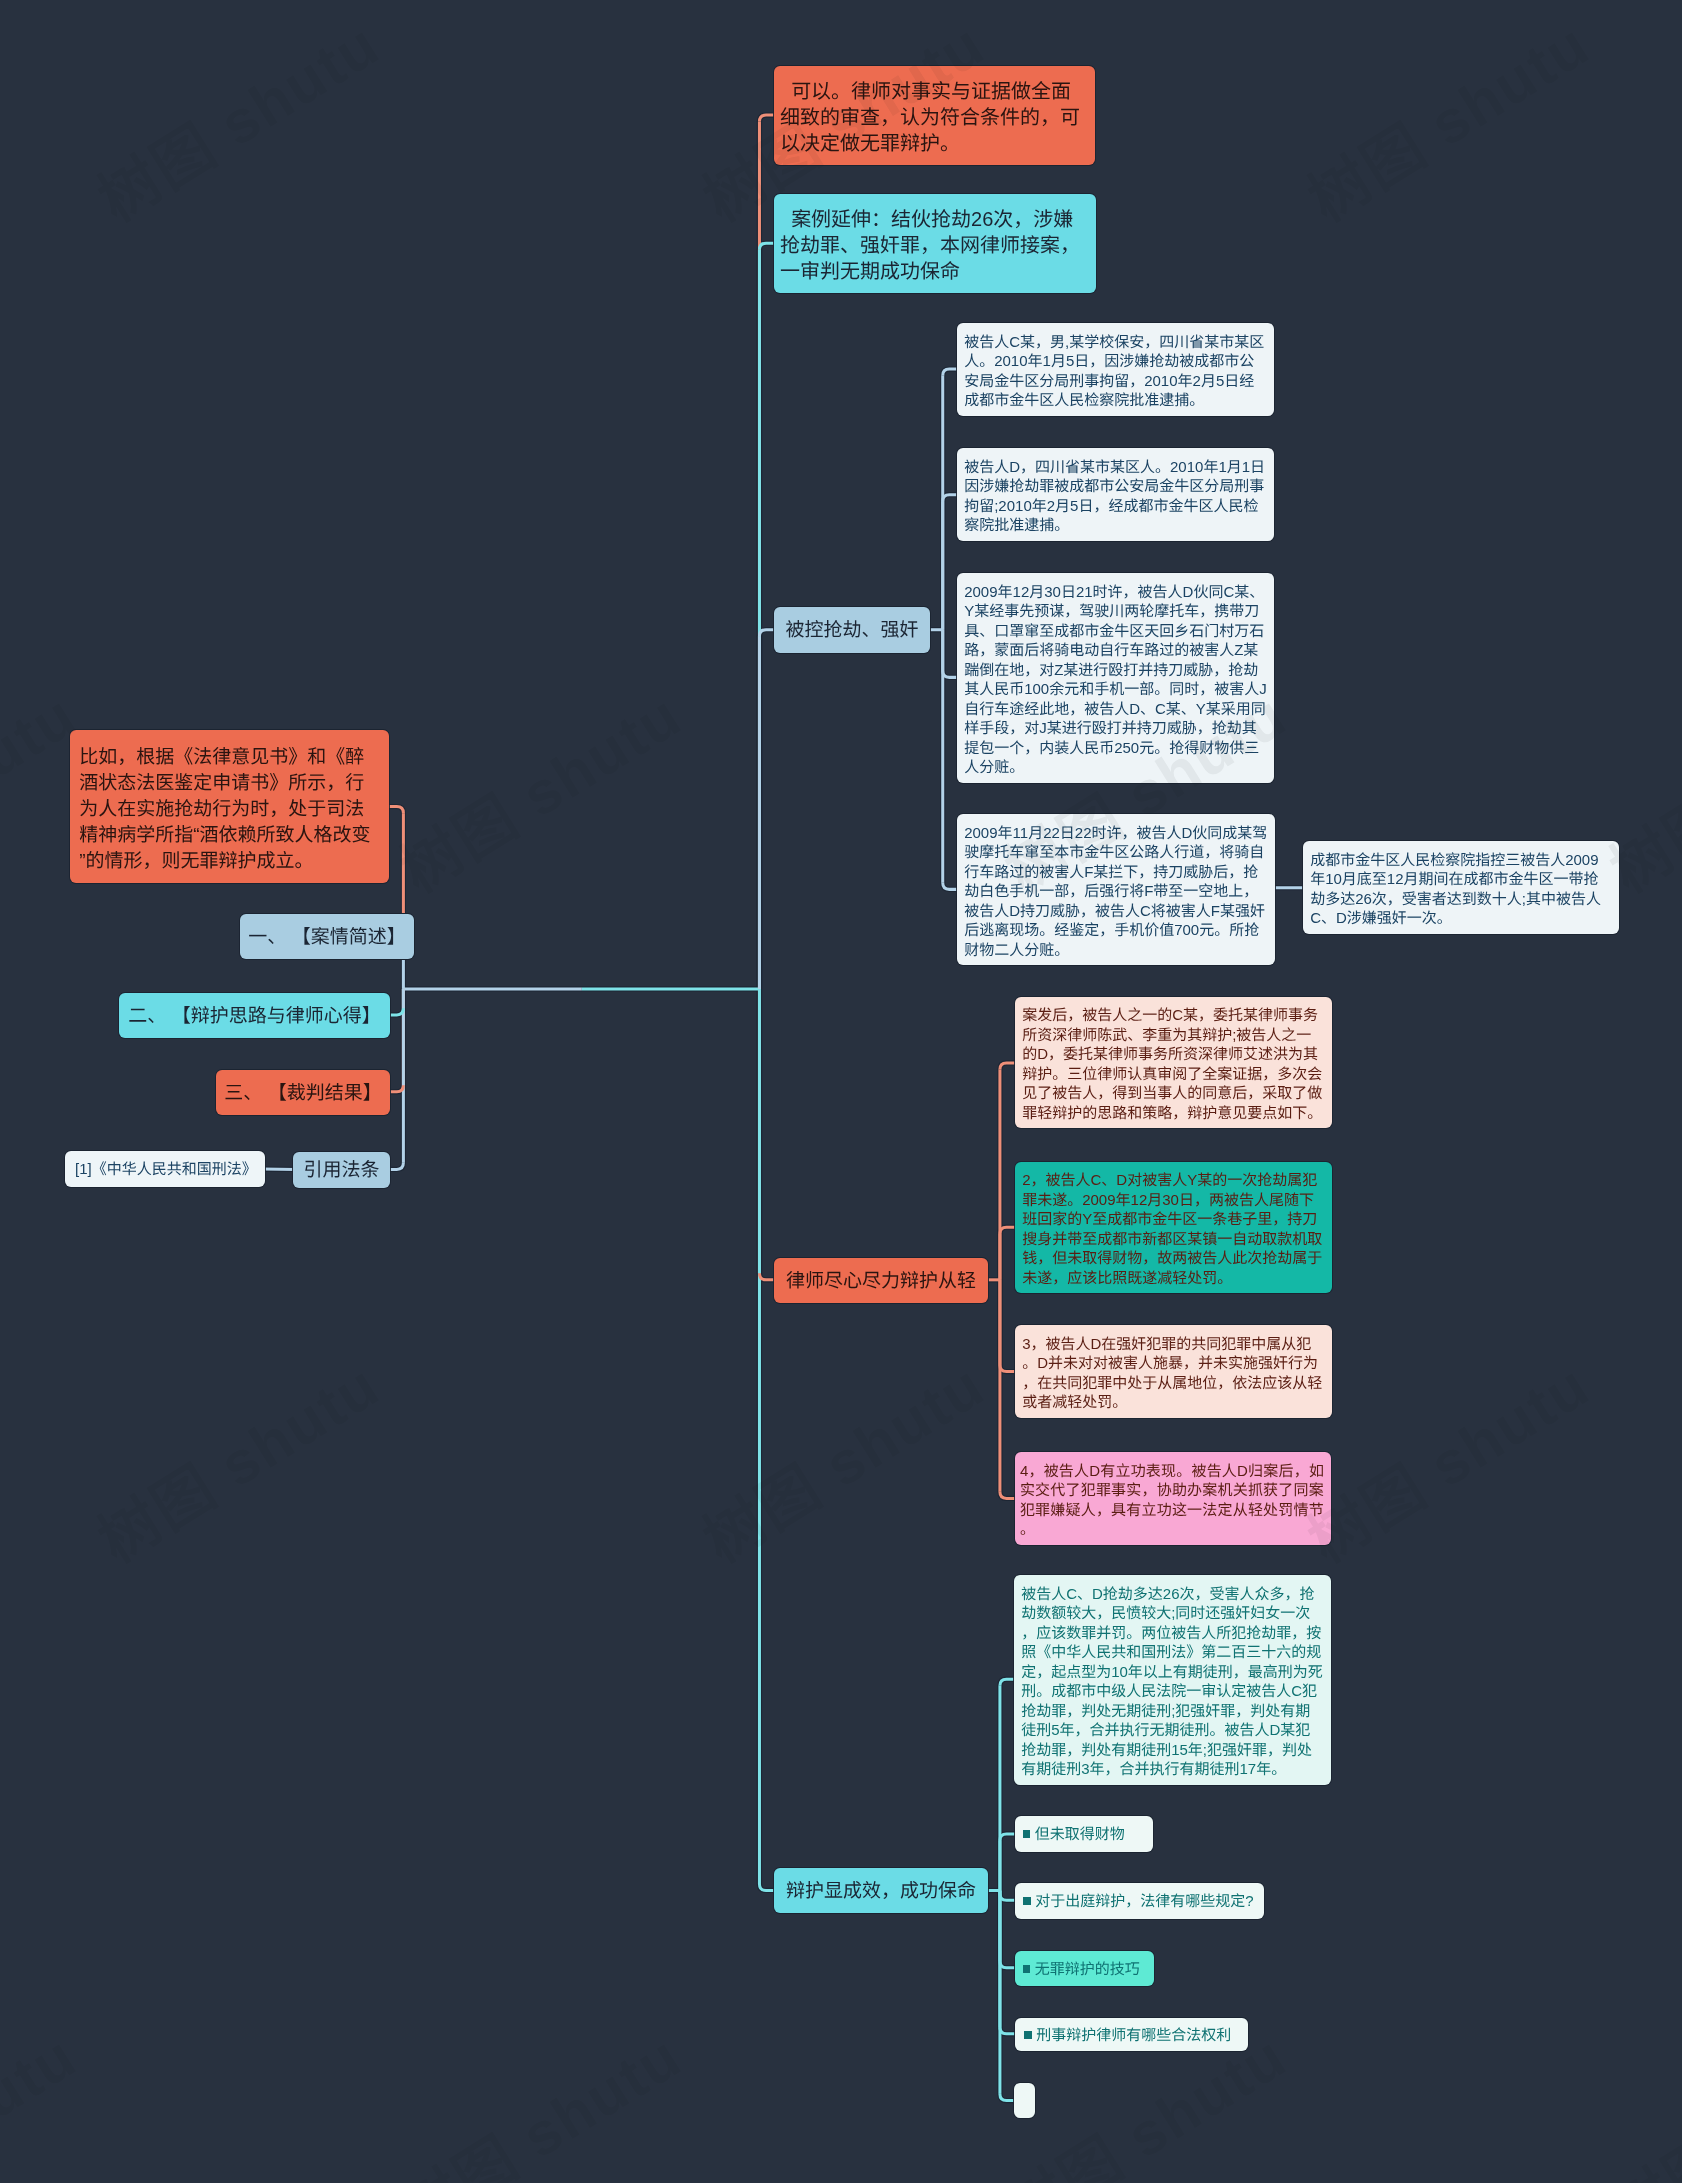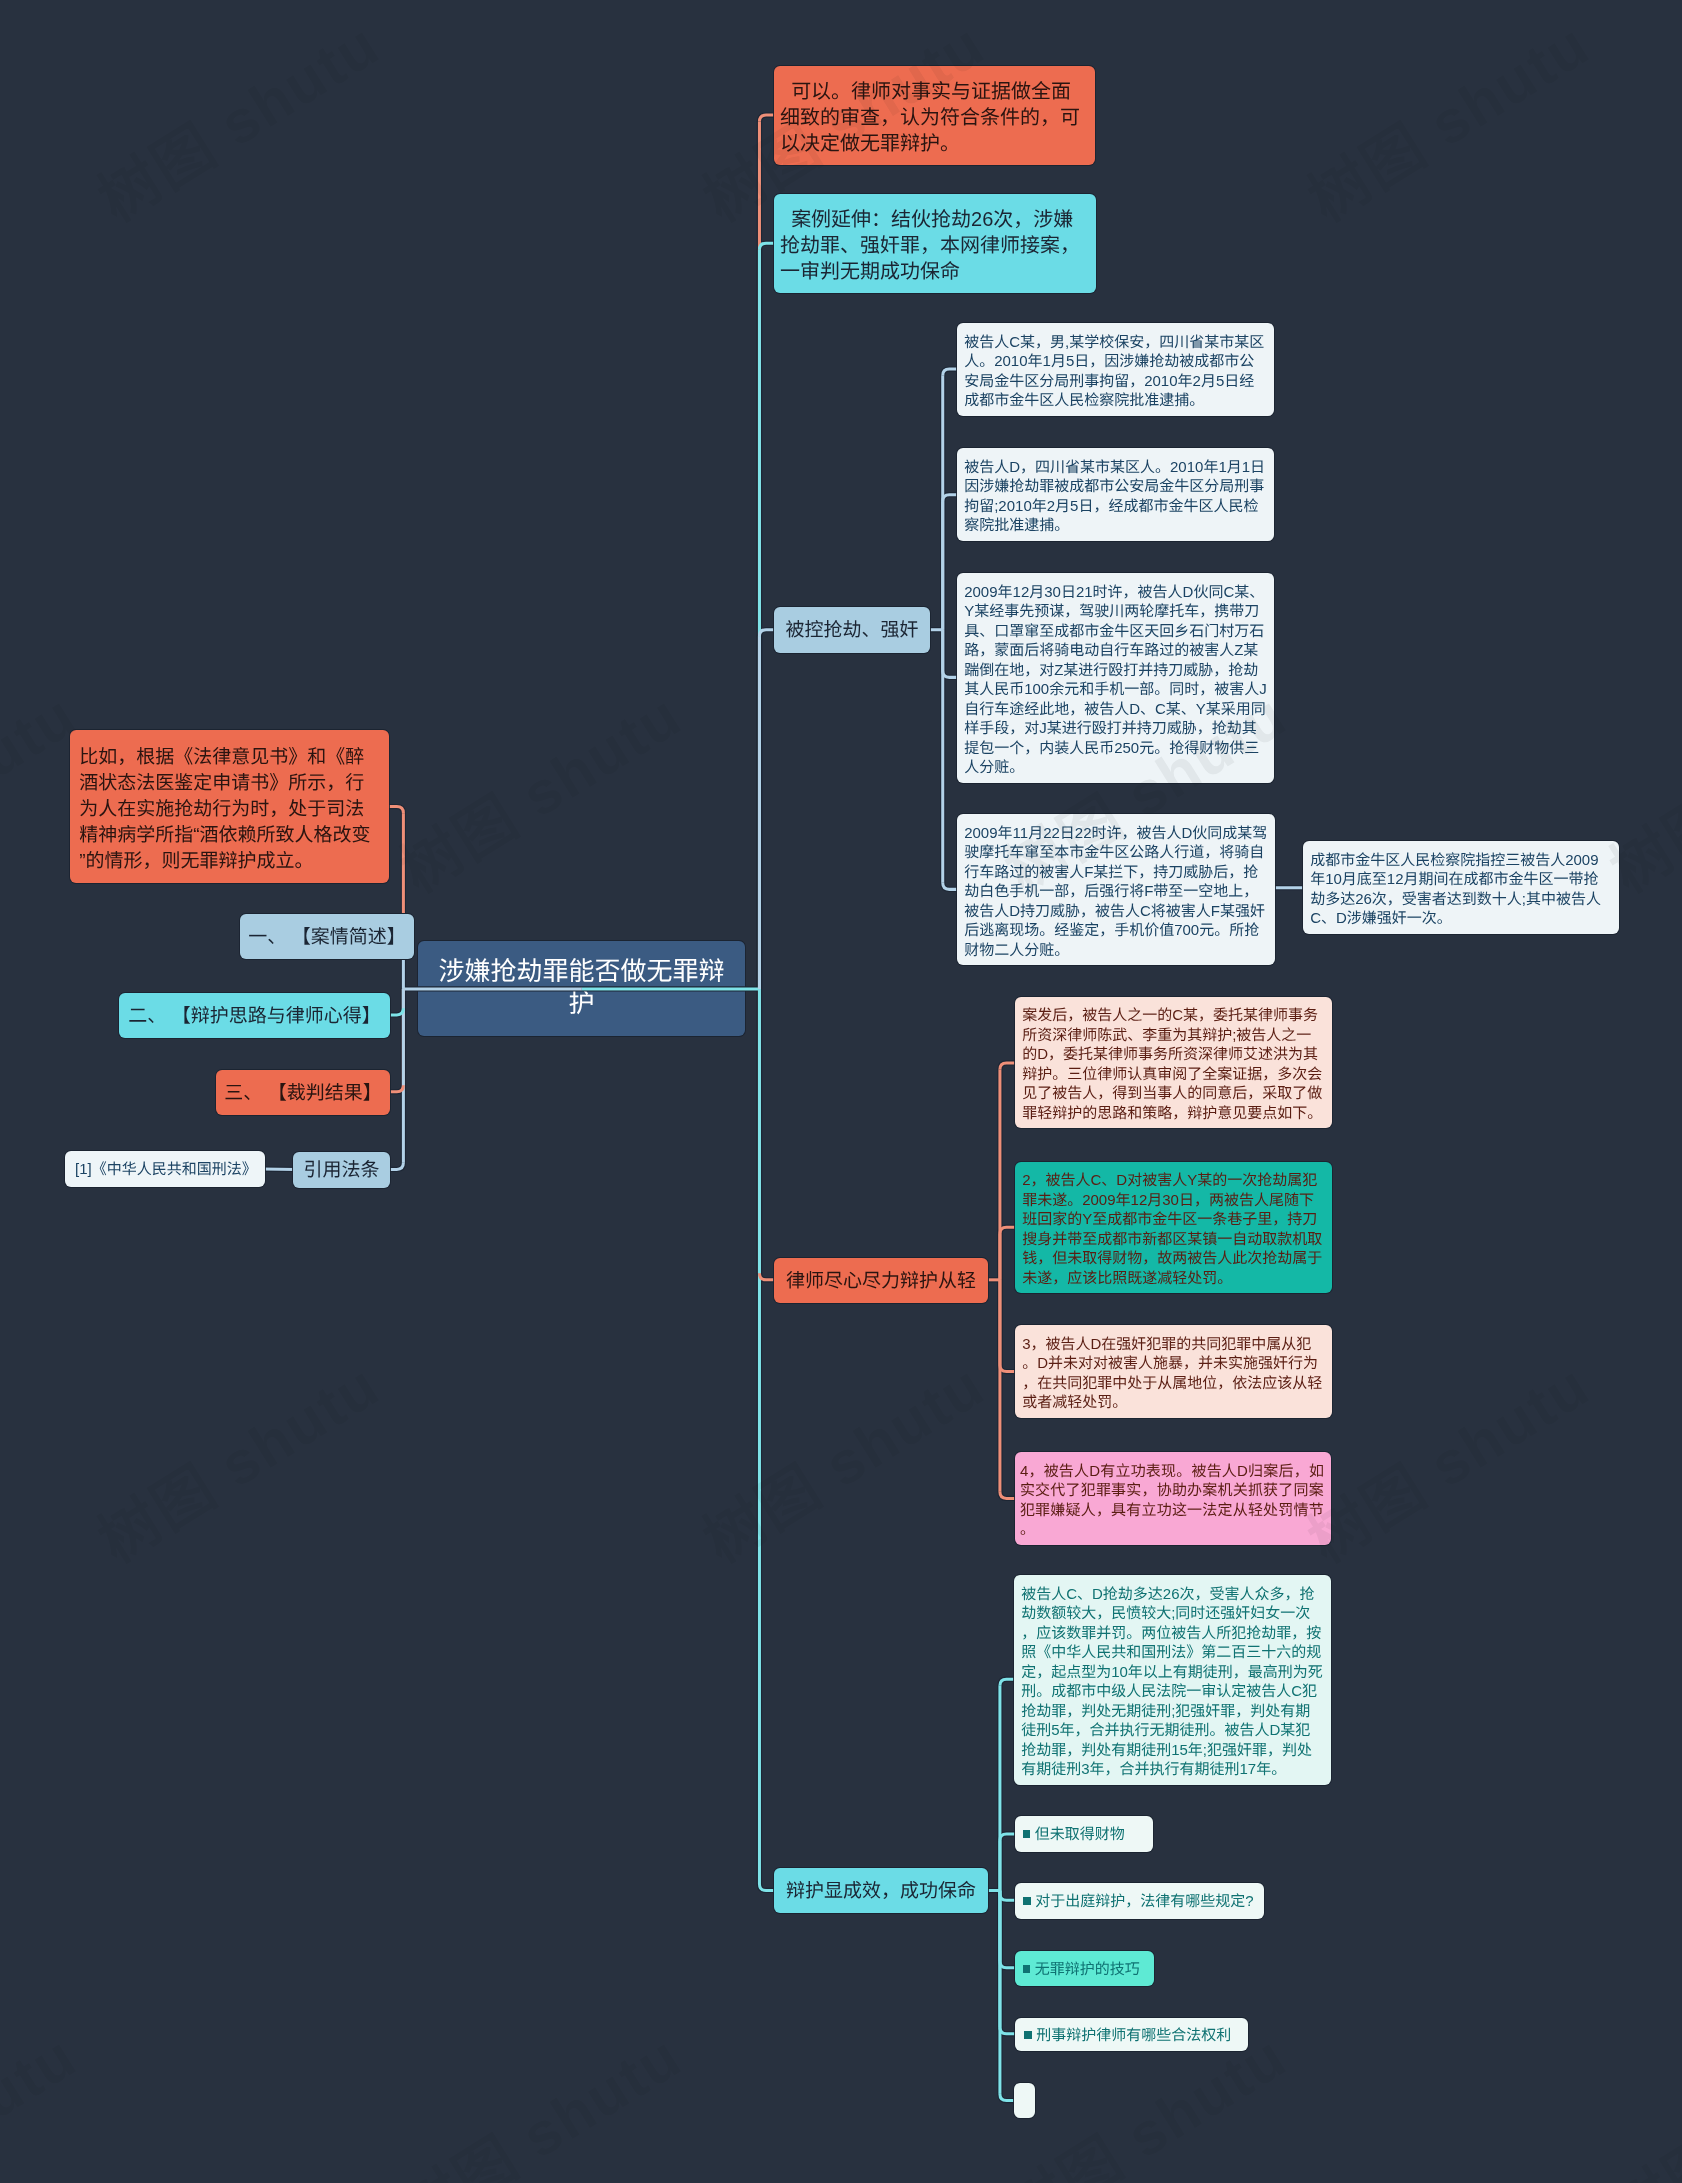--- a/index.html
+++ b/index.html
@@ -35,23 +35,20 @@
   .leaf-node{font-size:15px;line-height:1.2;padding:0 10px;border-radius:6px;}
   .link-node{font-size:15px;line-height:1.2;padding:0 8px;border-radius:6px;}
   .link-node .t{display:inline;}
   .bullet{display:inline-block;width:8px;height:8px;margin-right:4.6px;
           vertical-align:0.7px;}
 </style>
 </head>
 <body>
 
 <div id="stage">
-<div class="node root-node" id="root" style="left:418px;top:941px;width:327px;height:95px;background:#3b5b82;color:#ffffff;">
-      <span class="t">涉嫌抢劫罪能否做无罪辩护</span>
-    </div>
 <svg id="links" viewBox="0 0 2560 3321" xmlns="http://www.w3.org/2000/svg">
 <path d="M 885.0 1504.5 L 1155.2 1504.5" fill="none" stroke="#1d2634" stroke-width="8.0" stroke-linecap="butt" stroke-linejoin="round"></path>
 <path d="M 1155.2 185.0 L 1155.2 1504.5" fill="none" stroke="#1d2634" stroke-width="8.0" stroke-linecap="butt" stroke-linejoin="round"></path>
 <path d="M 1155.2 380.0 L 1155.2 1504.5" fill="none" stroke="#1d2634" stroke-width="8.0" stroke-linecap="butt" stroke-linejoin="round"></path>
 <path d="M 1155.2 968.0 L 1155.2 1504.5" fill="none" stroke="#1d2634" stroke-width="8.0" stroke-linecap="butt" stroke-linejoin="round"></path>
 <path d="M 1155.2 1504.5 L 1155.2 1937.0" fill="none" stroke="#1d2634" stroke-width="8.0" stroke-linecap="butt" stroke-linejoin="round"></path>
 <path d="M 1155.2 1504.5 L 1155.2 2866.0" fill="none" stroke="#1d2634" stroke-width="8.0" stroke-linecap="butt" stroke-linejoin="round"></path>
 <path d="M 1155.2 185.0 Q 1155.2 175.0 1165.2 175.0 L 1182.0 175.0" fill="none" stroke="#1d2634" stroke-width="8.0" stroke-linecap="butt" stroke-linejoin="round"></path>
 <path d="M 1155.2 380.0 Q 1155.2 370.0 1165.2 370.0 L 1181.0 370.0" fill="none" stroke="#1d2634" stroke-width="8.0" stroke-linecap="butt" stroke-linejoin="round"></path>
 <path d="M 1155.2 968.0 Q 1155.2 958.0 1165.2 958.0 L 1181.0 958.0" fill="none" stroke="#1d2634" stroke-width="8.0" stroke-linecap="butt" stroke-linejoin="round"></path>

